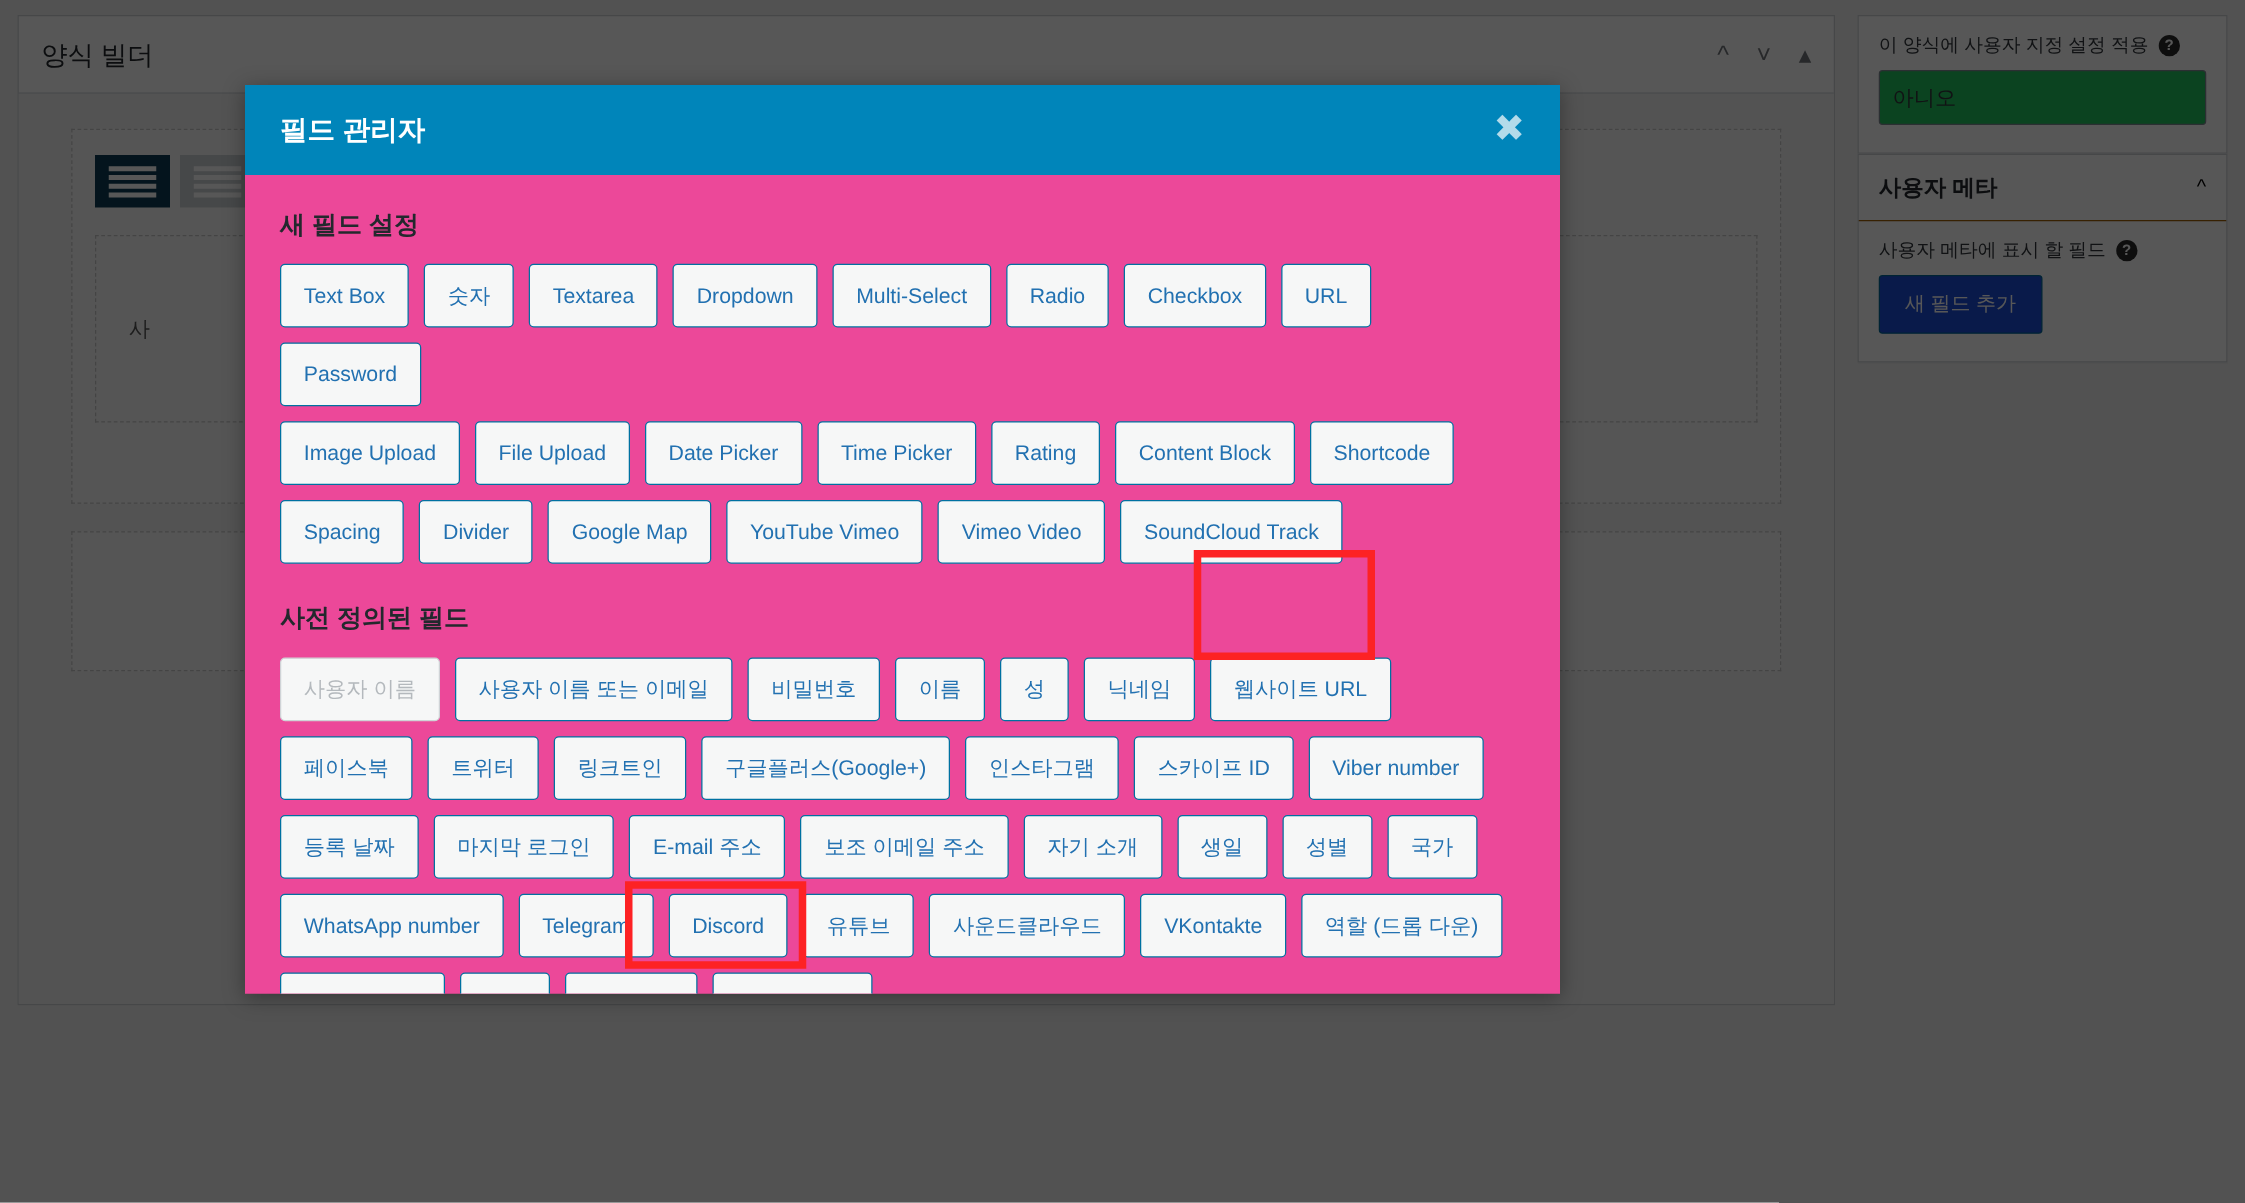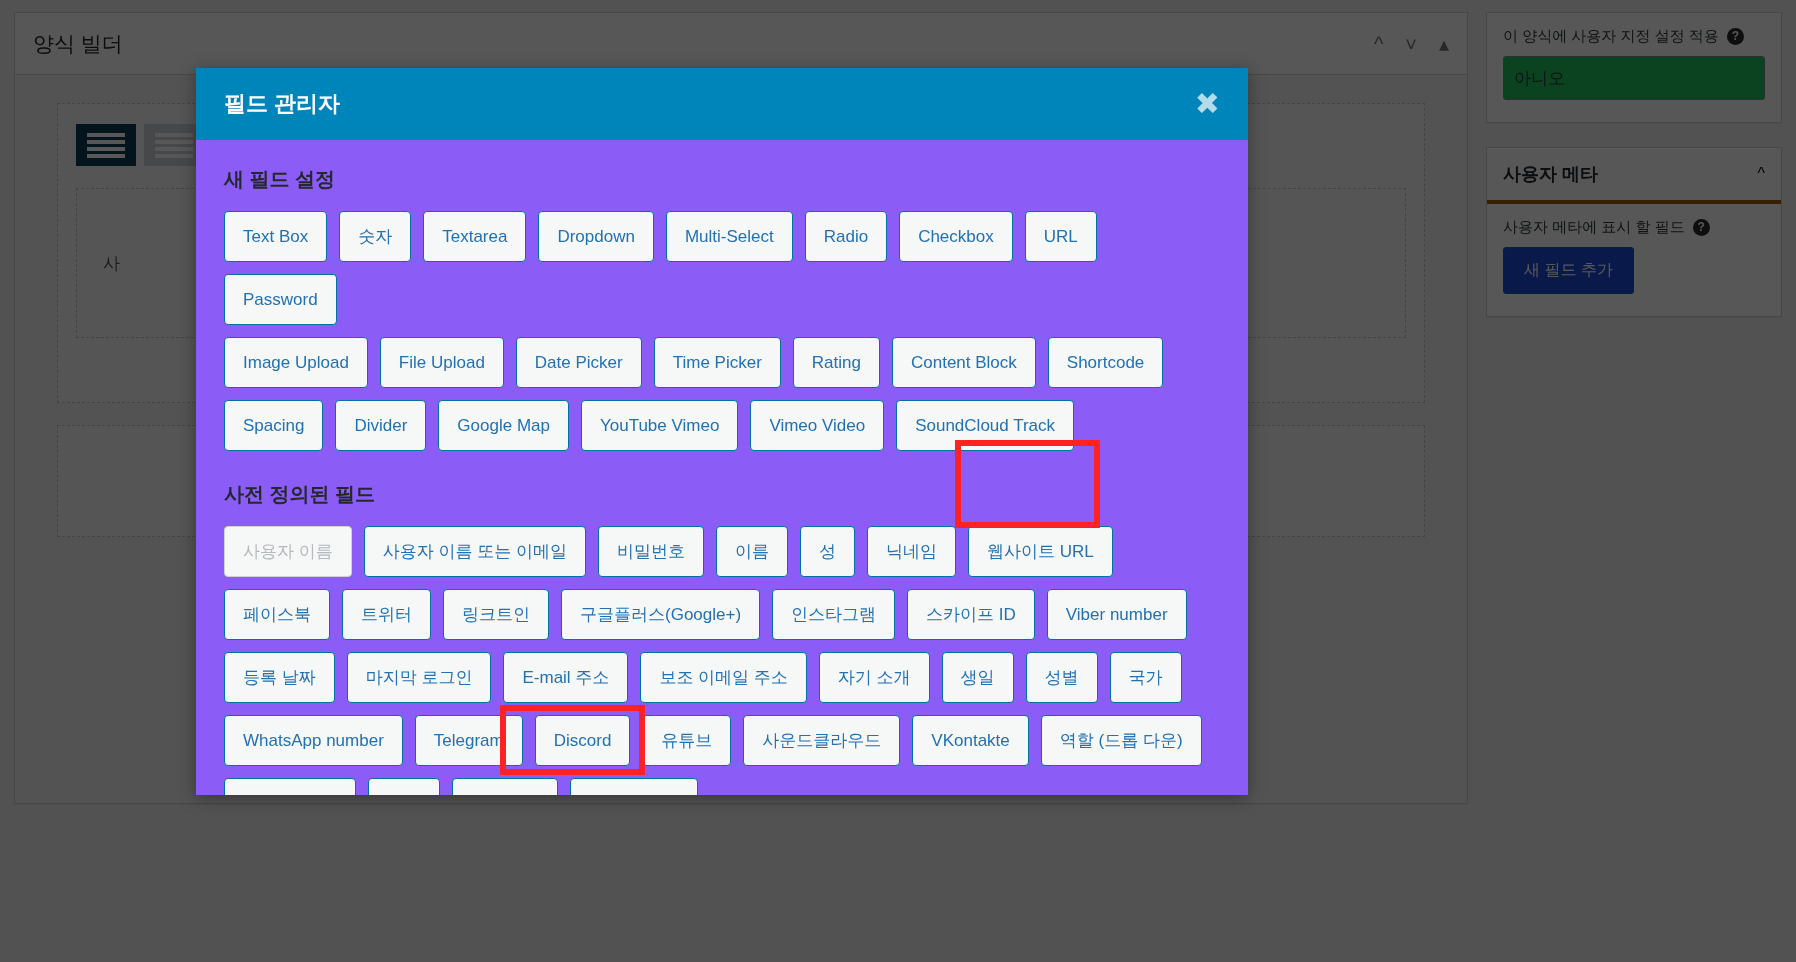--- a/index.html
+++ b/index.html
@@ -108,35 +108,34 @@
     box-sizing: border-box;
     color: #555;
     font-size: 17px;
   }
 
   .bg-side {
     width: 296px;
     flex: 0 0 296px;
     display: flex;
     flex-direction: column;
-    gap: 24px;
     padding-top: 0;
   }
   .side-box {
     background: #ffffff;
     border: 1px solid #ccd0d4;
     box-shadow: 0 1px 1px rgba(0,0,0,.04);
   }
   .side-box-inner { padding: 14px 16px 22px 16px; }
   .side-box-header {
     display: flex;
     align-items: center;
     justify-content: space-between;
     padding: 14px 16px;
-    border-bottom: 4px solid #a16207;
+    border-bottom: 1px solid #a16207;
   }
   .side-box-header .t {
     font-size: 18px;
     font-weight: bold;
     color: #23282d;
   }
   .side-label {
     font-size: 15px;
     color: #32373c;
     display: flex;
@@ -186,21 +185,21 @@
     background: rgba(0,0,0,.66);
   }
 
   
   #modal {
     position: absolute;
     left: 196px;
     top: 68px;
     width: 1052px;
     height: 727px;
-    background: #8b5cf6;
+    background: #ec4899;
     box-shadow: 0 3px 16px rgba(0,0,0,.35);
     display: flex;
     flex-direction: column;
     overflow: hidden;
   }
   .modal-header {
     height: 72px;
     flex: 0 0 72px;
     background: #0085ba;
     display: flex;

